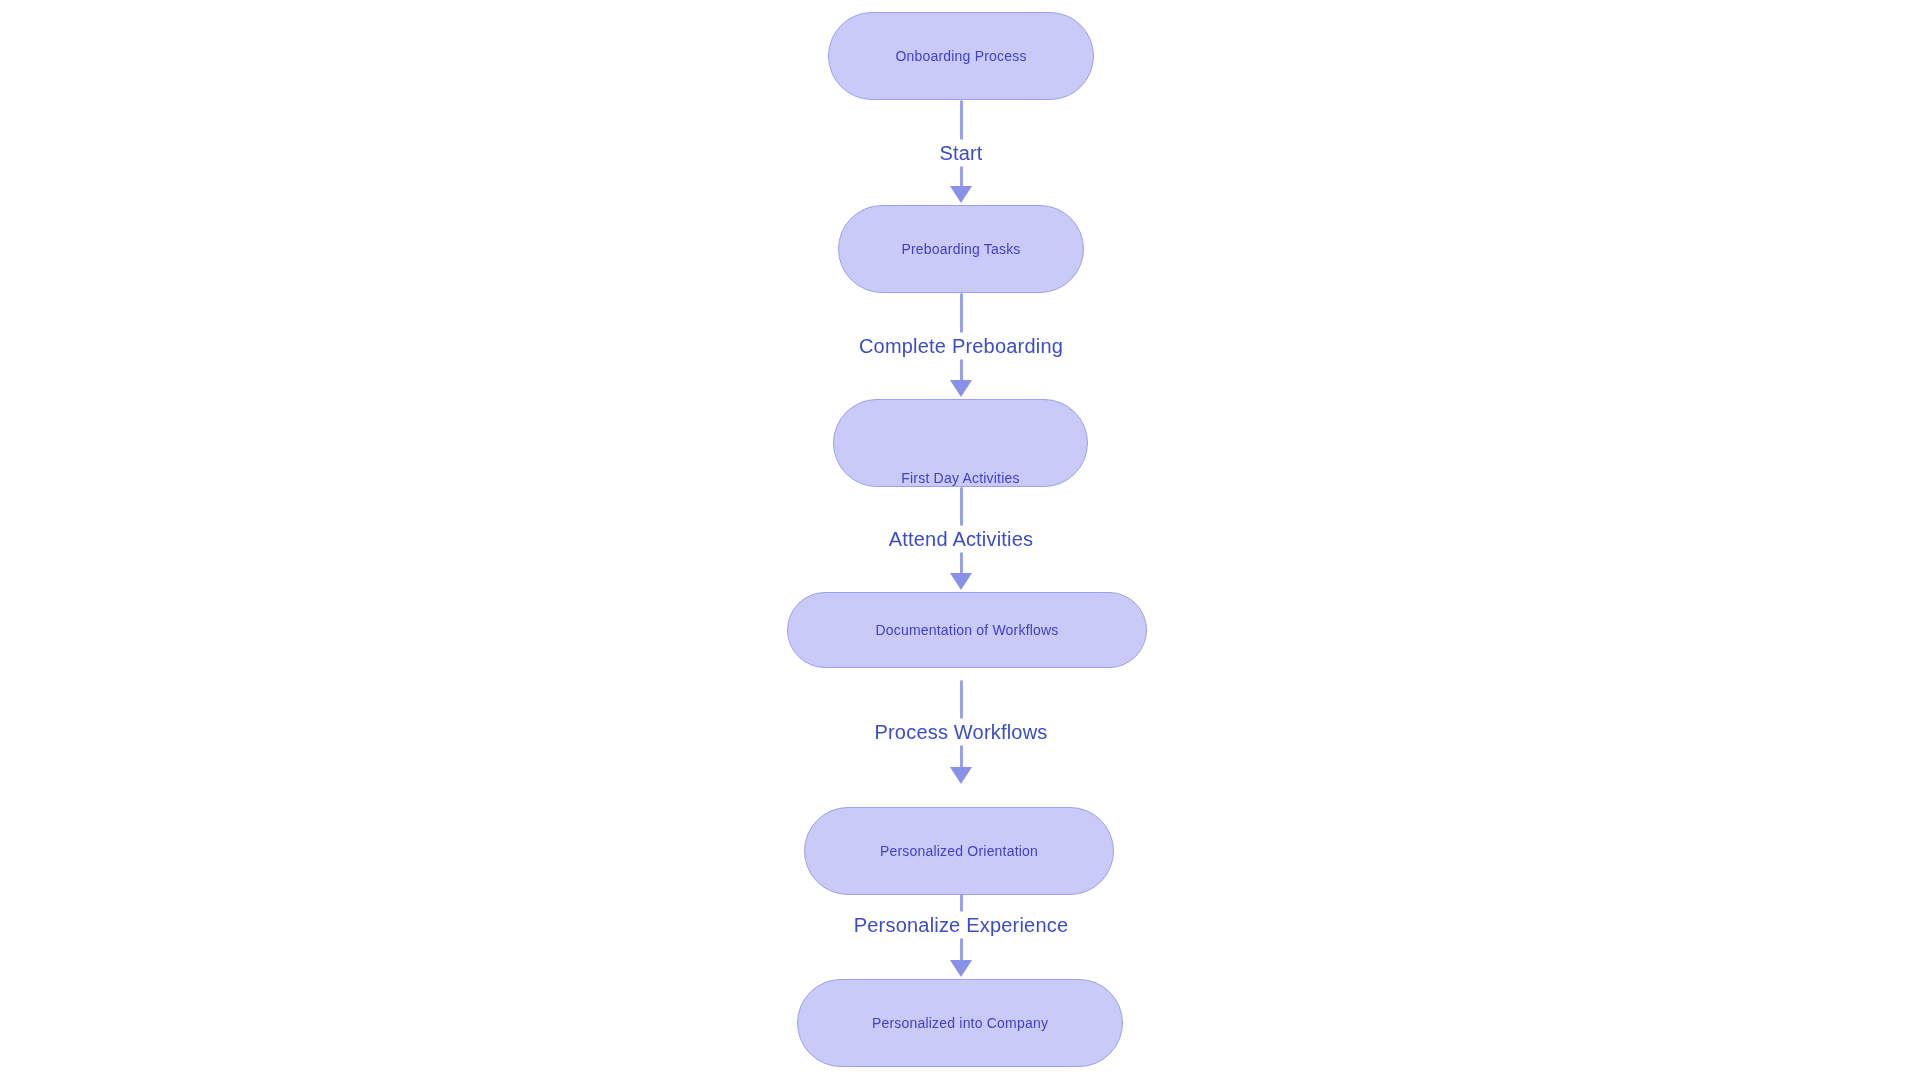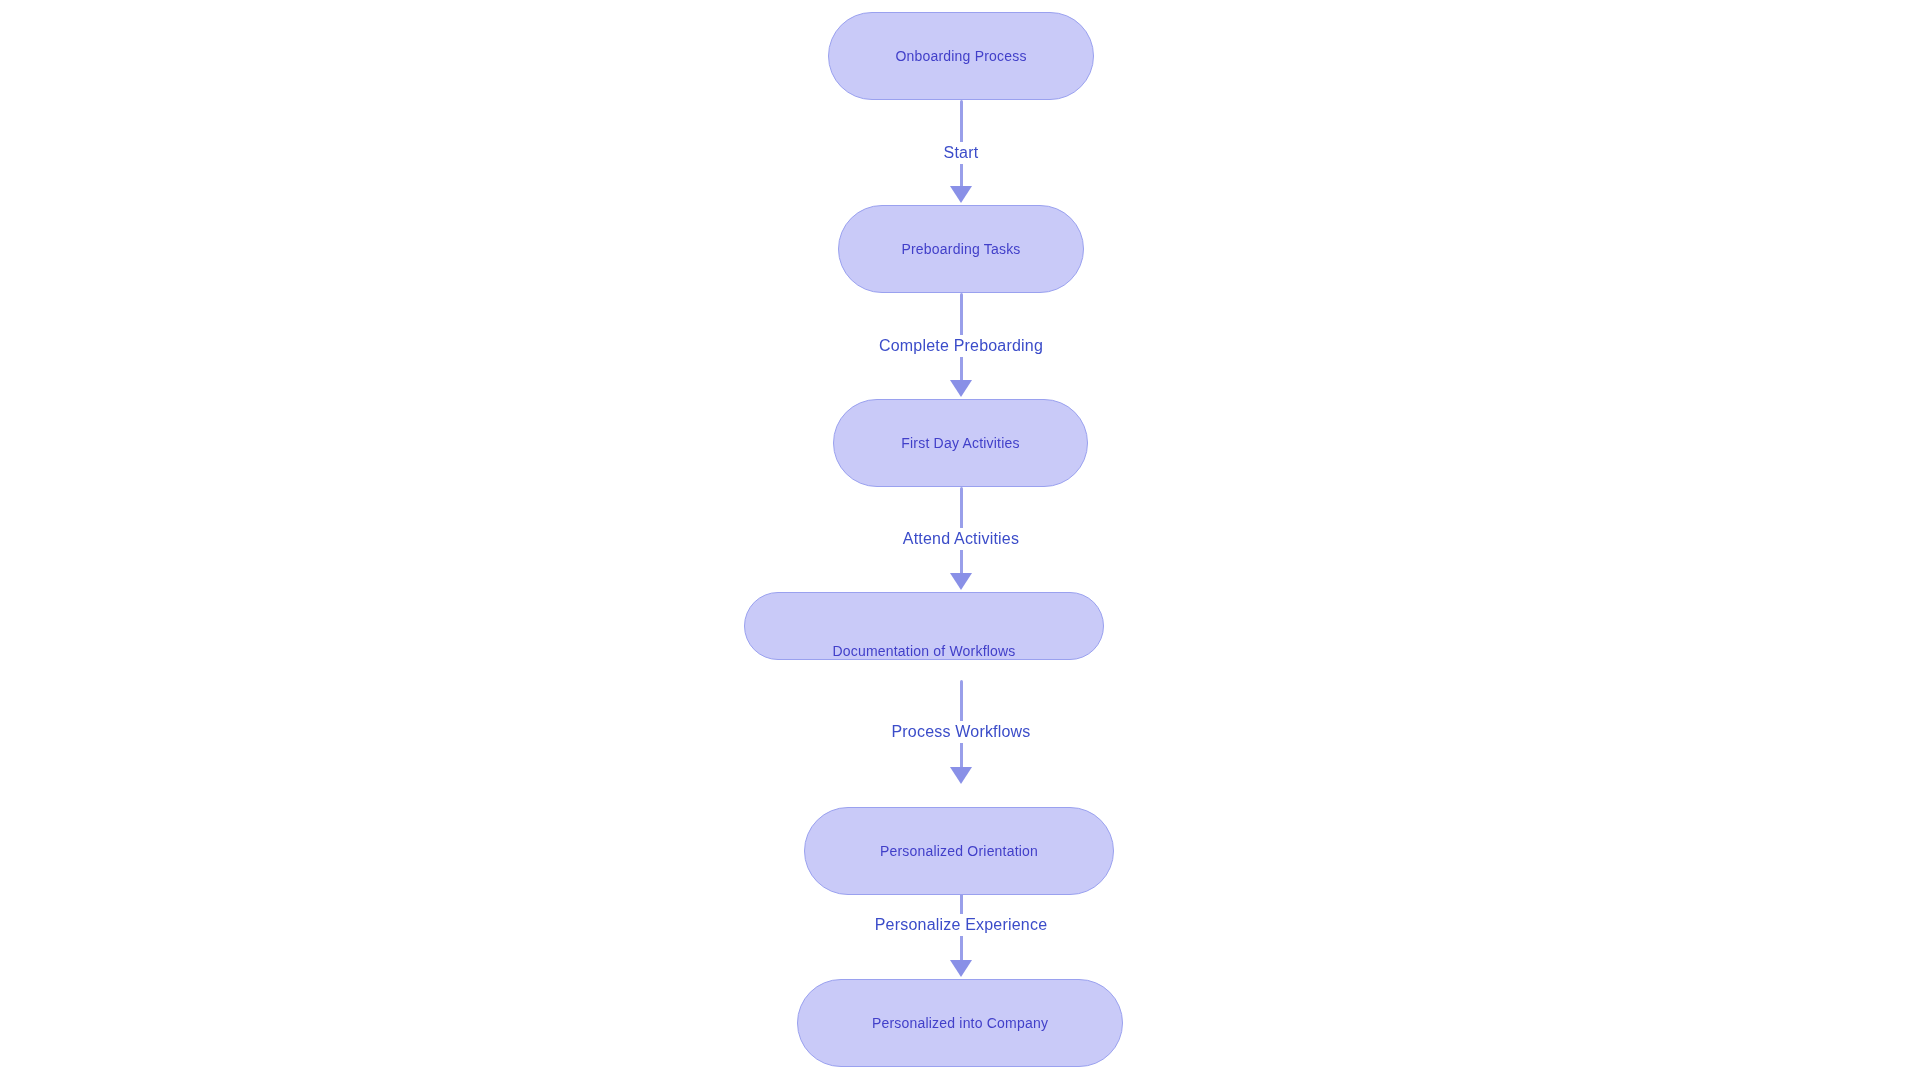--- a/index.html
+++ b/index.html
@@ -42,21 +42,21 @@
     height: 0;
     border-left: 11px solid transparent;
     border-right: 11px solid transparent;
     border-top: 17px solid var(--arrowhead, #8990e7);
   }
   .edge-label {
     position: absolute;
     transform: translate(-50%, -50%);
     background: var(--bg, #ffffff);
     color: var(--edge-label-text, #3b4cc9);
-    font-size: 16px;
+    font-size: 20px;
     font-weight: 400;
     letter-spacing: 0.2px;
     padding: 2px 10px;
     white-space: nowrap;
   }
 </style>
 </head>
 <body>
 
 <div class="canvas">
@@ -86,24 +86,24 @@
     <div class="edge-arrowhead" style="left: 950px; top: 960px;"></div>
     <span class="edge-label" style="left: 961px; top: 925px;">Personalize Experience</span>
   </div>
 
   <div class="node" style="left: 828px; top: 12px; width: 266px; height: 88px;">
     <span>Onboarding Process</span>
   </div>
   <div class="node" style="left: 838px; top: 205px; width: 246px; height: 88px;">
     <span>Preboarding Tasks</span>
   </div>
-  <div class="node" style="left: 833px; top: 399px; width: 255px; height: 88px;">
+  <div class="node" style="left: 833px; top: 399px; width: 255px; height: 88px; align-items: flex-end;">
     <span>First Day Activities</span>
   </div>
-  <div class="node" style="left: 744px; top: 592px; width: 360px; height: 68px; align-items: flex-end;">
+  <div class="node" style="left: 787px; top: 592px; width: 360px; height: 76px;">
     <span>Documentation of Workflows</span>
   </div>
   <div class="node" style="left: 804px; top: 786px; width: 310px; height: 88px; margin-top: 21px;">
     <span>Personalized Orientation</span>
   </div>
   <div class="node" style="left: 797px; top: 979px; width: 326px; height: 88px;">
     <span>Personalized into Company</span>
   </div>
 
 </div>

